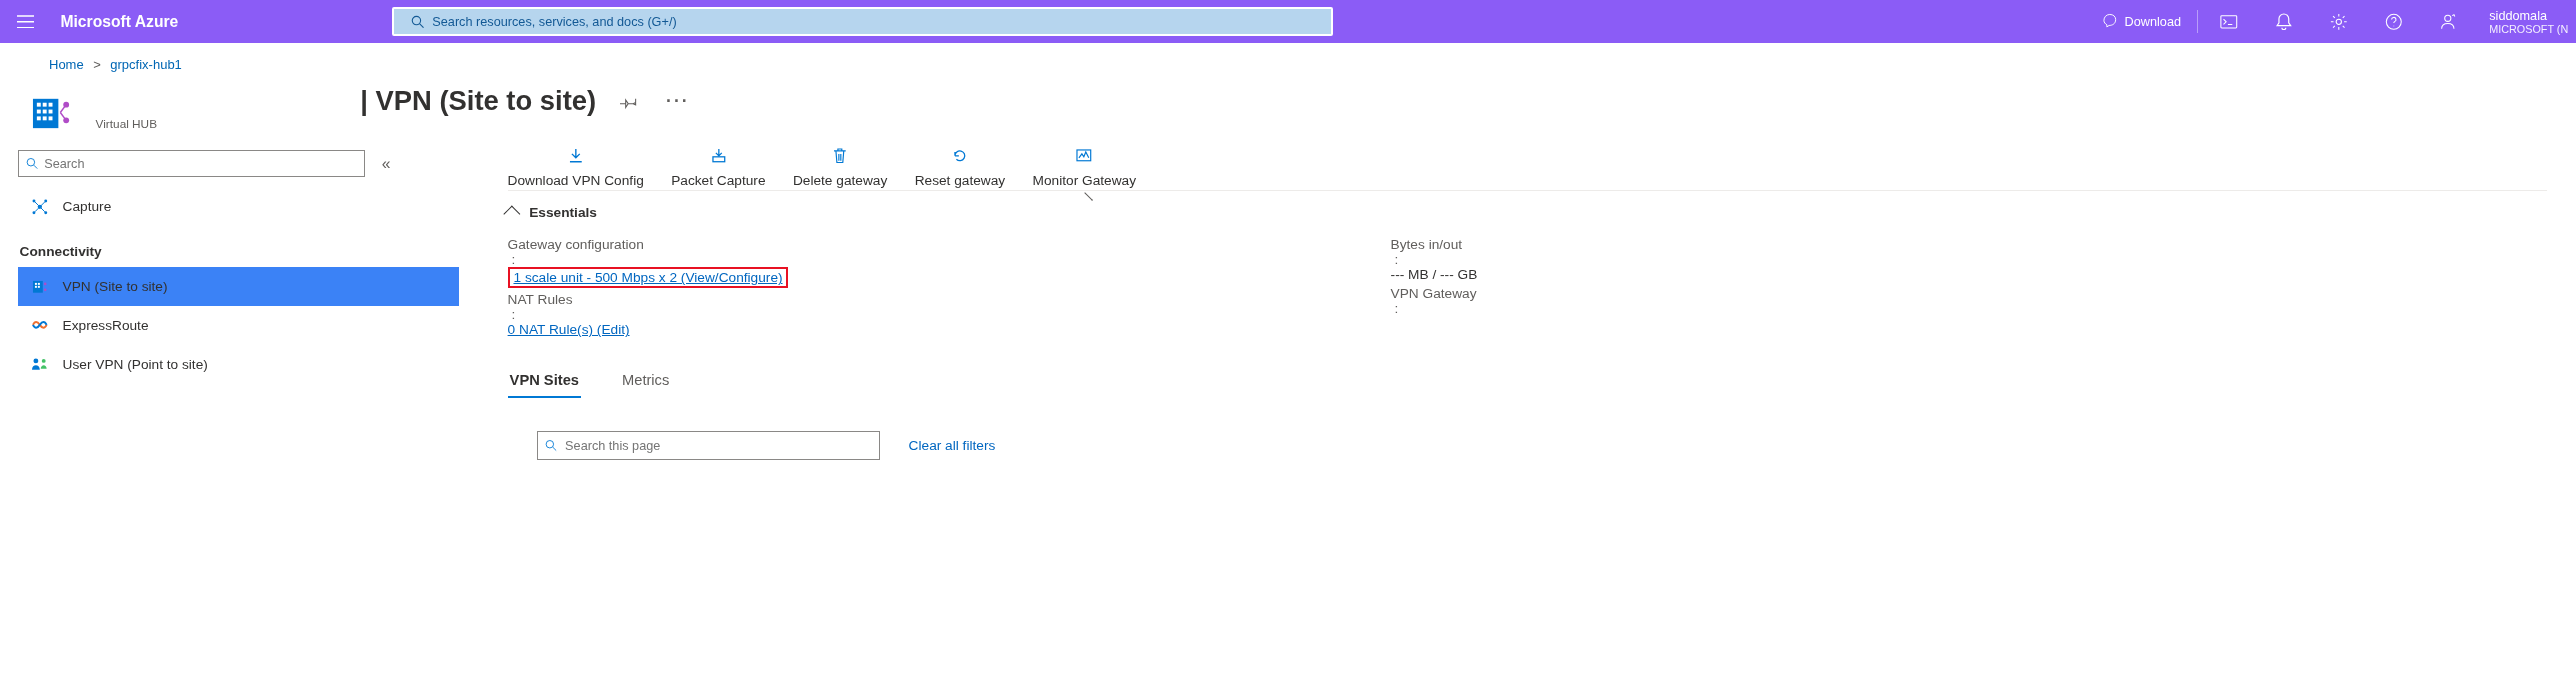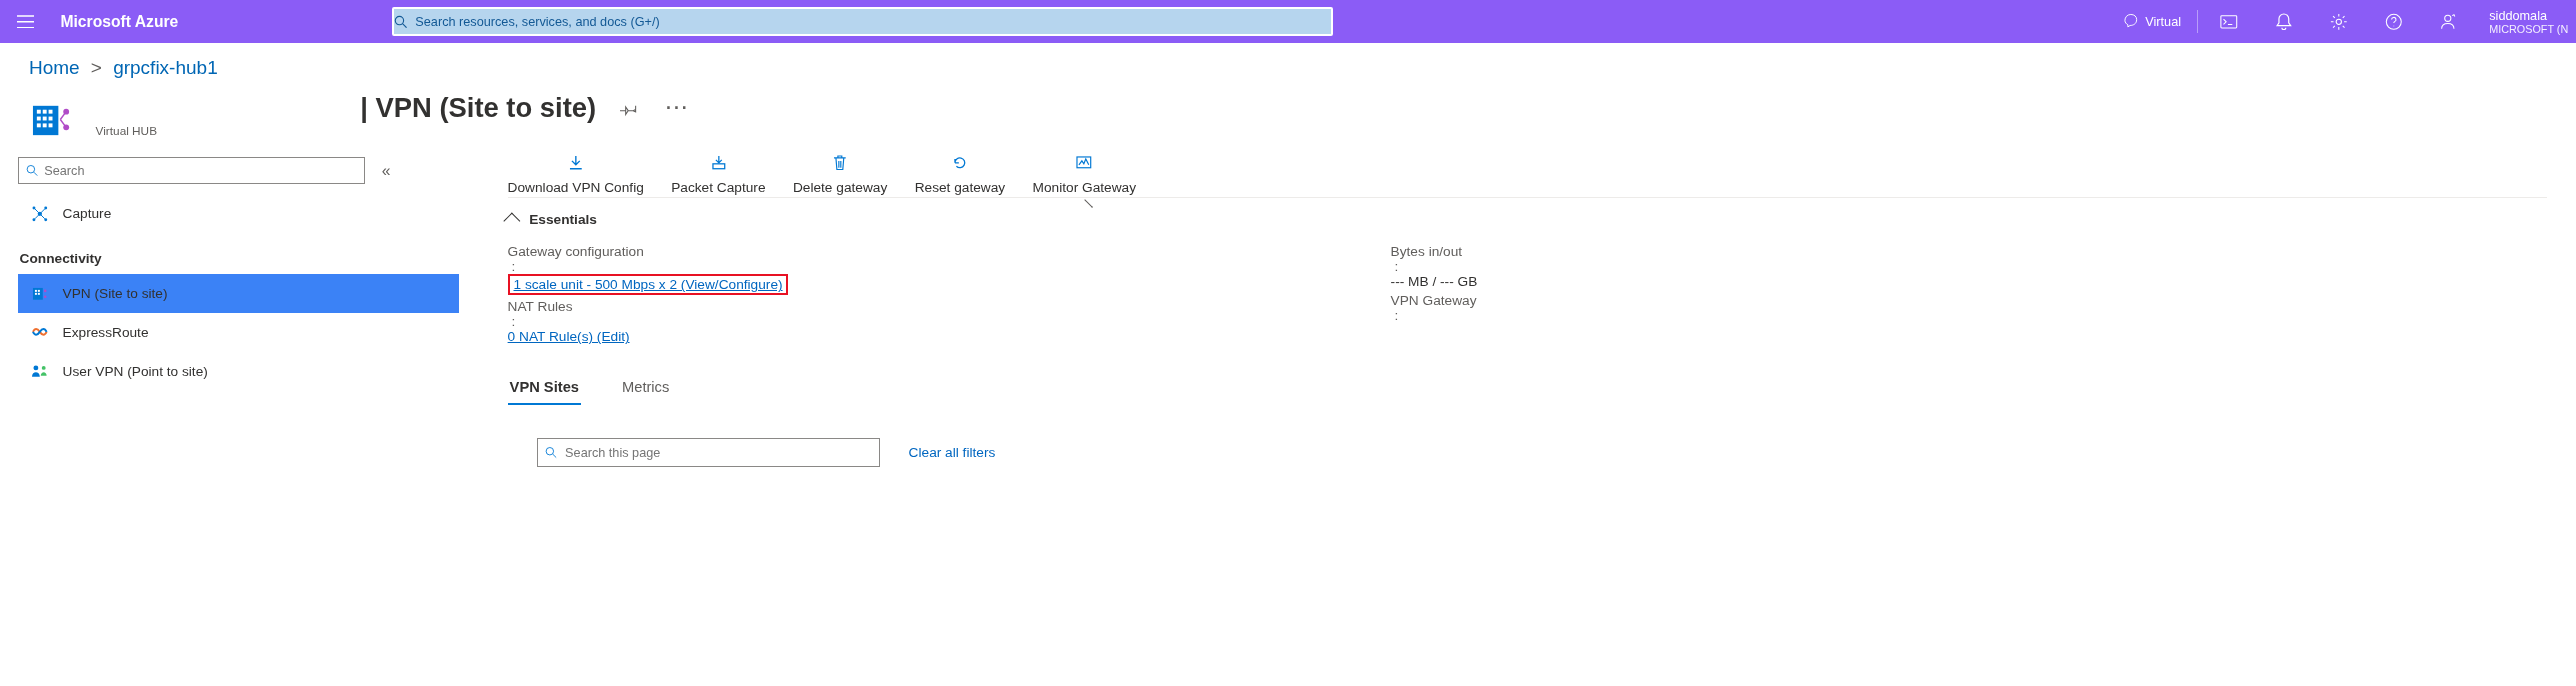--- a/index.html
+++ b/index.html
@@ -25,21 +25,21 @@
   }
   .topbar .hamburger { width: 35px; height: 35px; display:flex;align-items:center;justify-content:center; cursor:pointer;}
   .topbar .brand { font-size: 15.7px; font-weight: 600; margin-left:9.8px; margin-right: 206px; }
   .searchbox {
     flex: 0 0 941px;
     height: 29px;
     background: #b6d5ee;
     border-radius: 2px;
     border: 2px solid #fff;
     display:flex;align-items:center;
-    padding: 0 0;
+    padding: 0 17px;
     color:#135995;
     gap:7.8px;
   }
   .searchbox input{
     background: transparent;
     border: none;
     outline: none;
     font-size: 12.7px;
     color:#135995;
     width:100%;
@@ -62,22 +62,23 @@
     padding-left:9.8px;
     display:flex;flex-direction:column;align-items:flex-start;justify-content:center;
     height:43px;
   }
   .account .line1{font-size:12.7px;}
   .account .line2{font-size:10.8px; opacity:.9;}
 
   
   .breadcrumb{
     padding: 13.7px 29px 5.9px 29px;
-    font-size: 19px;
+    font-size: 13px;
     color:#605e5c;
+    margin-left:20px;
   }
   .breadcrumb a{ color:#0066b4; text-decoration:none; cursor:pointer;}
   .breadcrumb .sep{ margin:0 5.9px; color:#605e5c;}
 
   
   .header-row{
     display:flex; align-items:flex-start; gap:19.6px;
     padding: 11.8px 29px 7.8px 29px;
   }
   .hub-icon{
@@ -255,21 +256,21 @@
       </svg>
     <input placeholder="Search resources, services, and docs (G+/)" style="">
   </div>
 
   <div class="topbar-spacer"></div>
 
   <div class="action">
     <svg width="17.6" height="17.6" viewBox="0 0 24 24">
         <path d="M12 2 C7 2 4 6 4 10 c0 3 2 5 4 6 v3 l3-2 c4 0 9-2 9-8 C20 5 17 2 12 2 Z" fill="none" stroke="#fff" stroke-width="1.3"></path>
       </svg>
-    <span>Virtual</span>
+    <span>Download</span>
   </div>
   <div class="divider"></div>
   <div class="action">
     <svg width="17.6" height="15.7" viewBox="0 0 20 16">
         <rect x="1" y="1" width="18" height="14" rx="1" fill="none" stroke="#fff" stroke-width="1.2"></rect>
         <path d="M4 5l3 3-3 3M9 11h5" stroke="#fff" stroke-width="1.2" fill="none"></path>
       </svg>
   </div>
   <div class="action">
     <svg width="15.7" height="17.6" viewBox="0 0 16 18">

